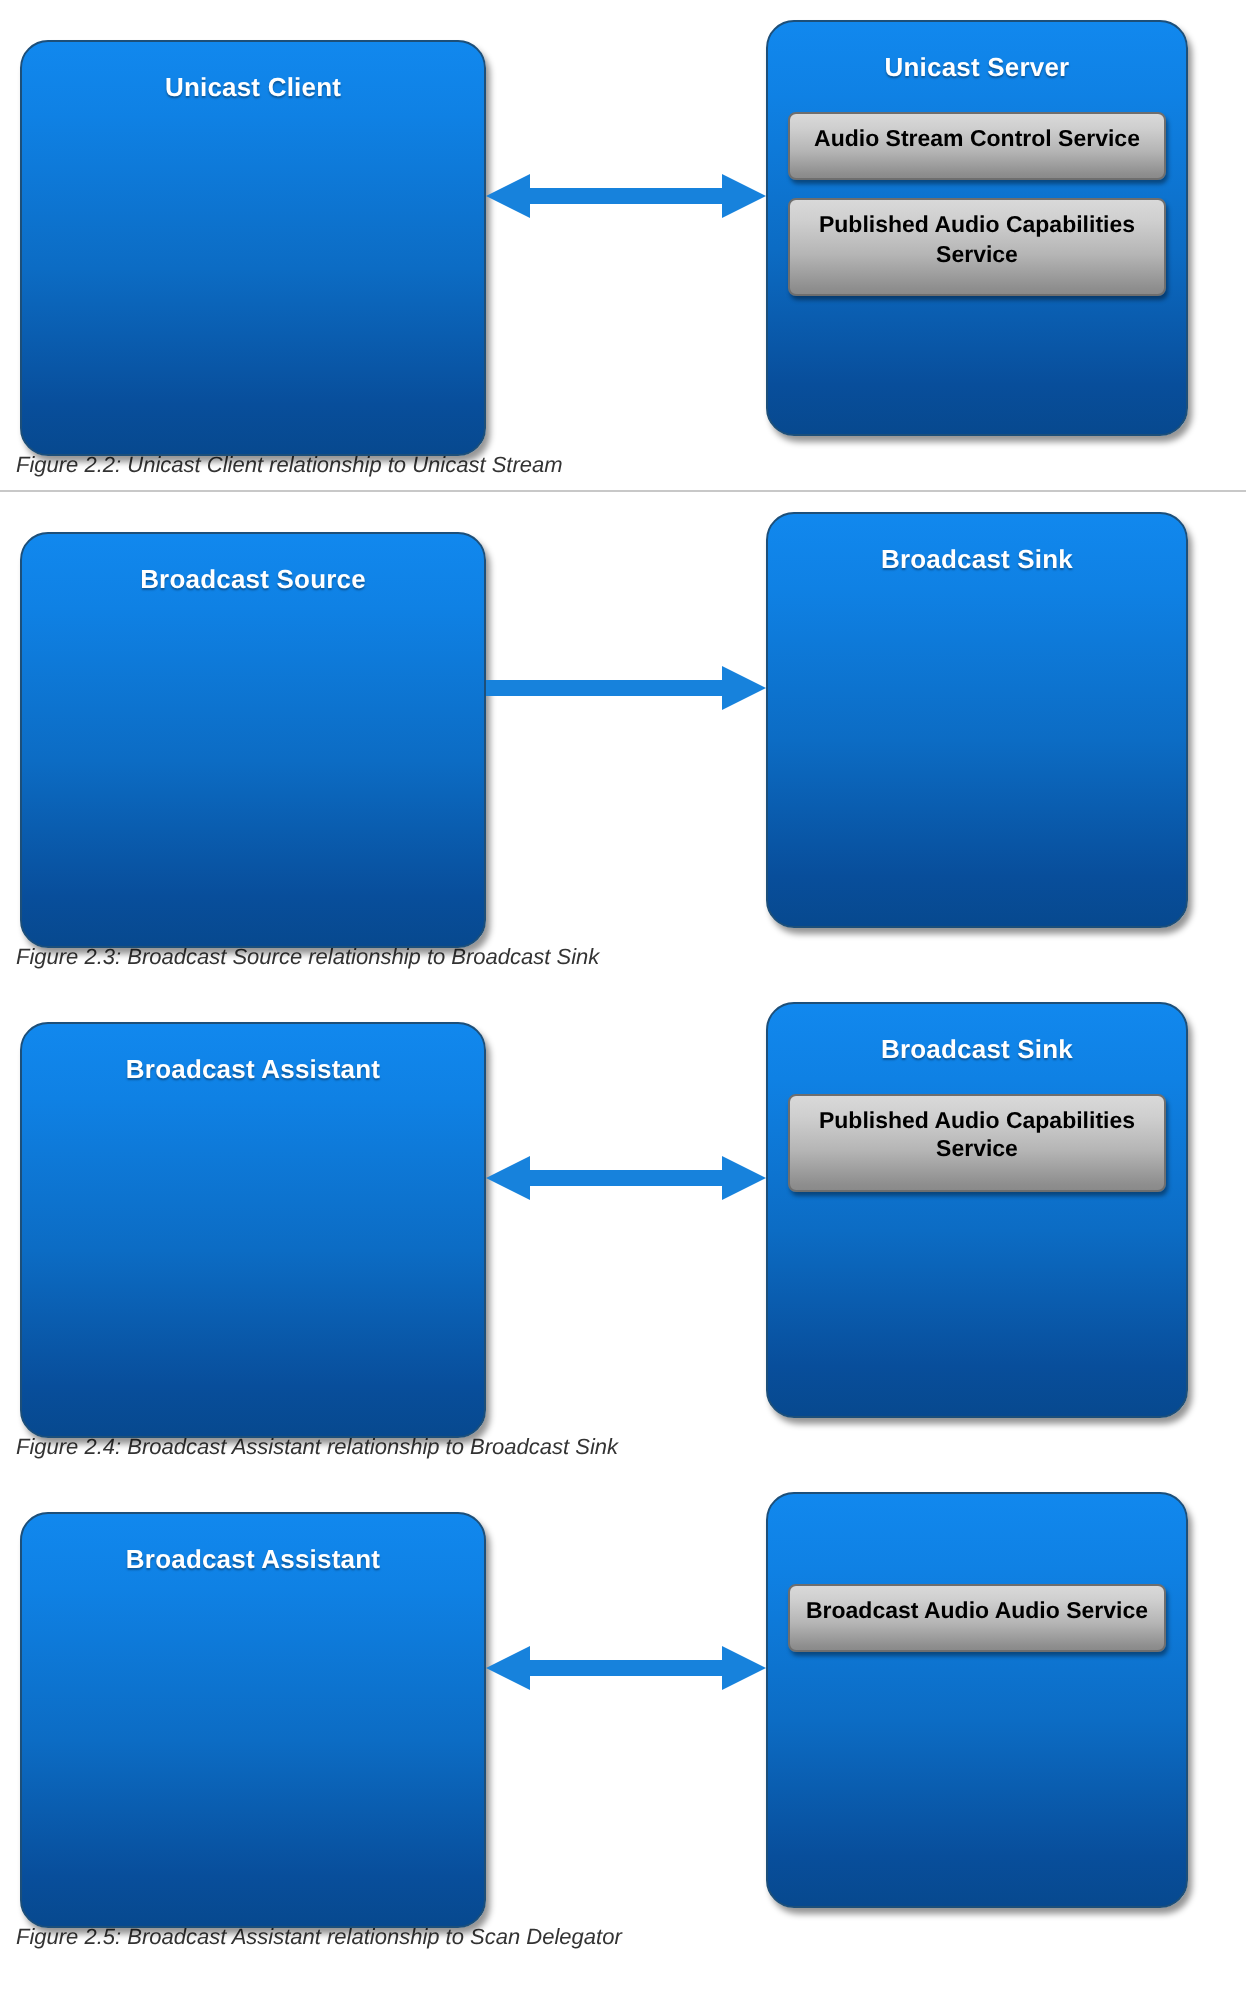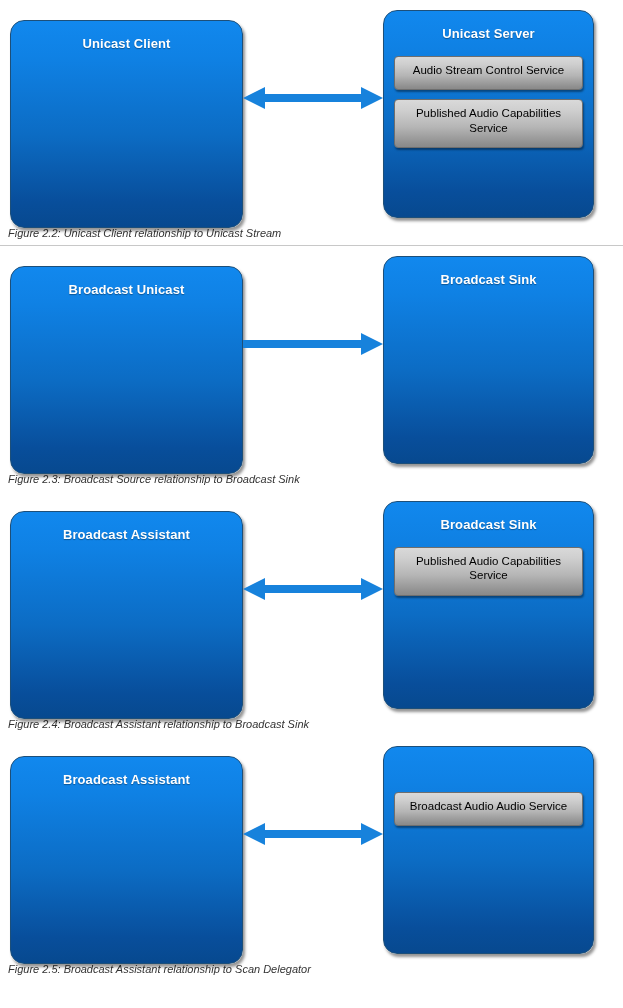--- a/index.html
+++ b/index.html
@@ -60,21 +60,21 @@
     left: 10px;
     right: 10px;
   }
   .service {
     background: linear-gradient(to bottom, #d9d9d9 0%, #cfcfcf 22%, #b5b5b5 58%, #8e8e8e 94%, #8a8a8a 100%);
     border: 1px solid #6e6e6e;
     border-radius: 4px;
     box-shadow: 1px 2px 2px rgba(0,0,0,0.4);
     color: #000000;
     font-size: 11.5px;
-    font-weight: normal;
+    font-weight: bold;
     text-align: center;
     line-height: 1.25;
     padding: 6px 6px 12px 6px;
     margin-bottom: 9px;
     box-sizing: border-box;
   }
 
   
   .arrow {
     position: absolute;
@@ -127,21 +127,21 @@
 
   </div>
   <div class="caption">Figure 2.2: Unicast Client relationship to Unicast Stream</div>
   <div class="hrule"></div>
 </div>
 
 <div class="figure-block">
   <div class="diagram">
 
     <div class="node left">
-      <div class="node-title">Broadcast Unicast</div>
+      <div class="node-title">Broadcast Source</div>
       <div class="services"></div>
     </div>
 
     <div class="arrow" style="top:85px;">
       <svg width="140" height="26" viewBox="0 0 140 26" xmlns="http://www.w3.org/2000/svg">
         <path d="M0 9 L118 9 L118 2 L140 13 L118 24 L118 17 L0 17 Z" fill="#1782dc"></path>
       </svg>
     </div>
 
     <div class="node right">

